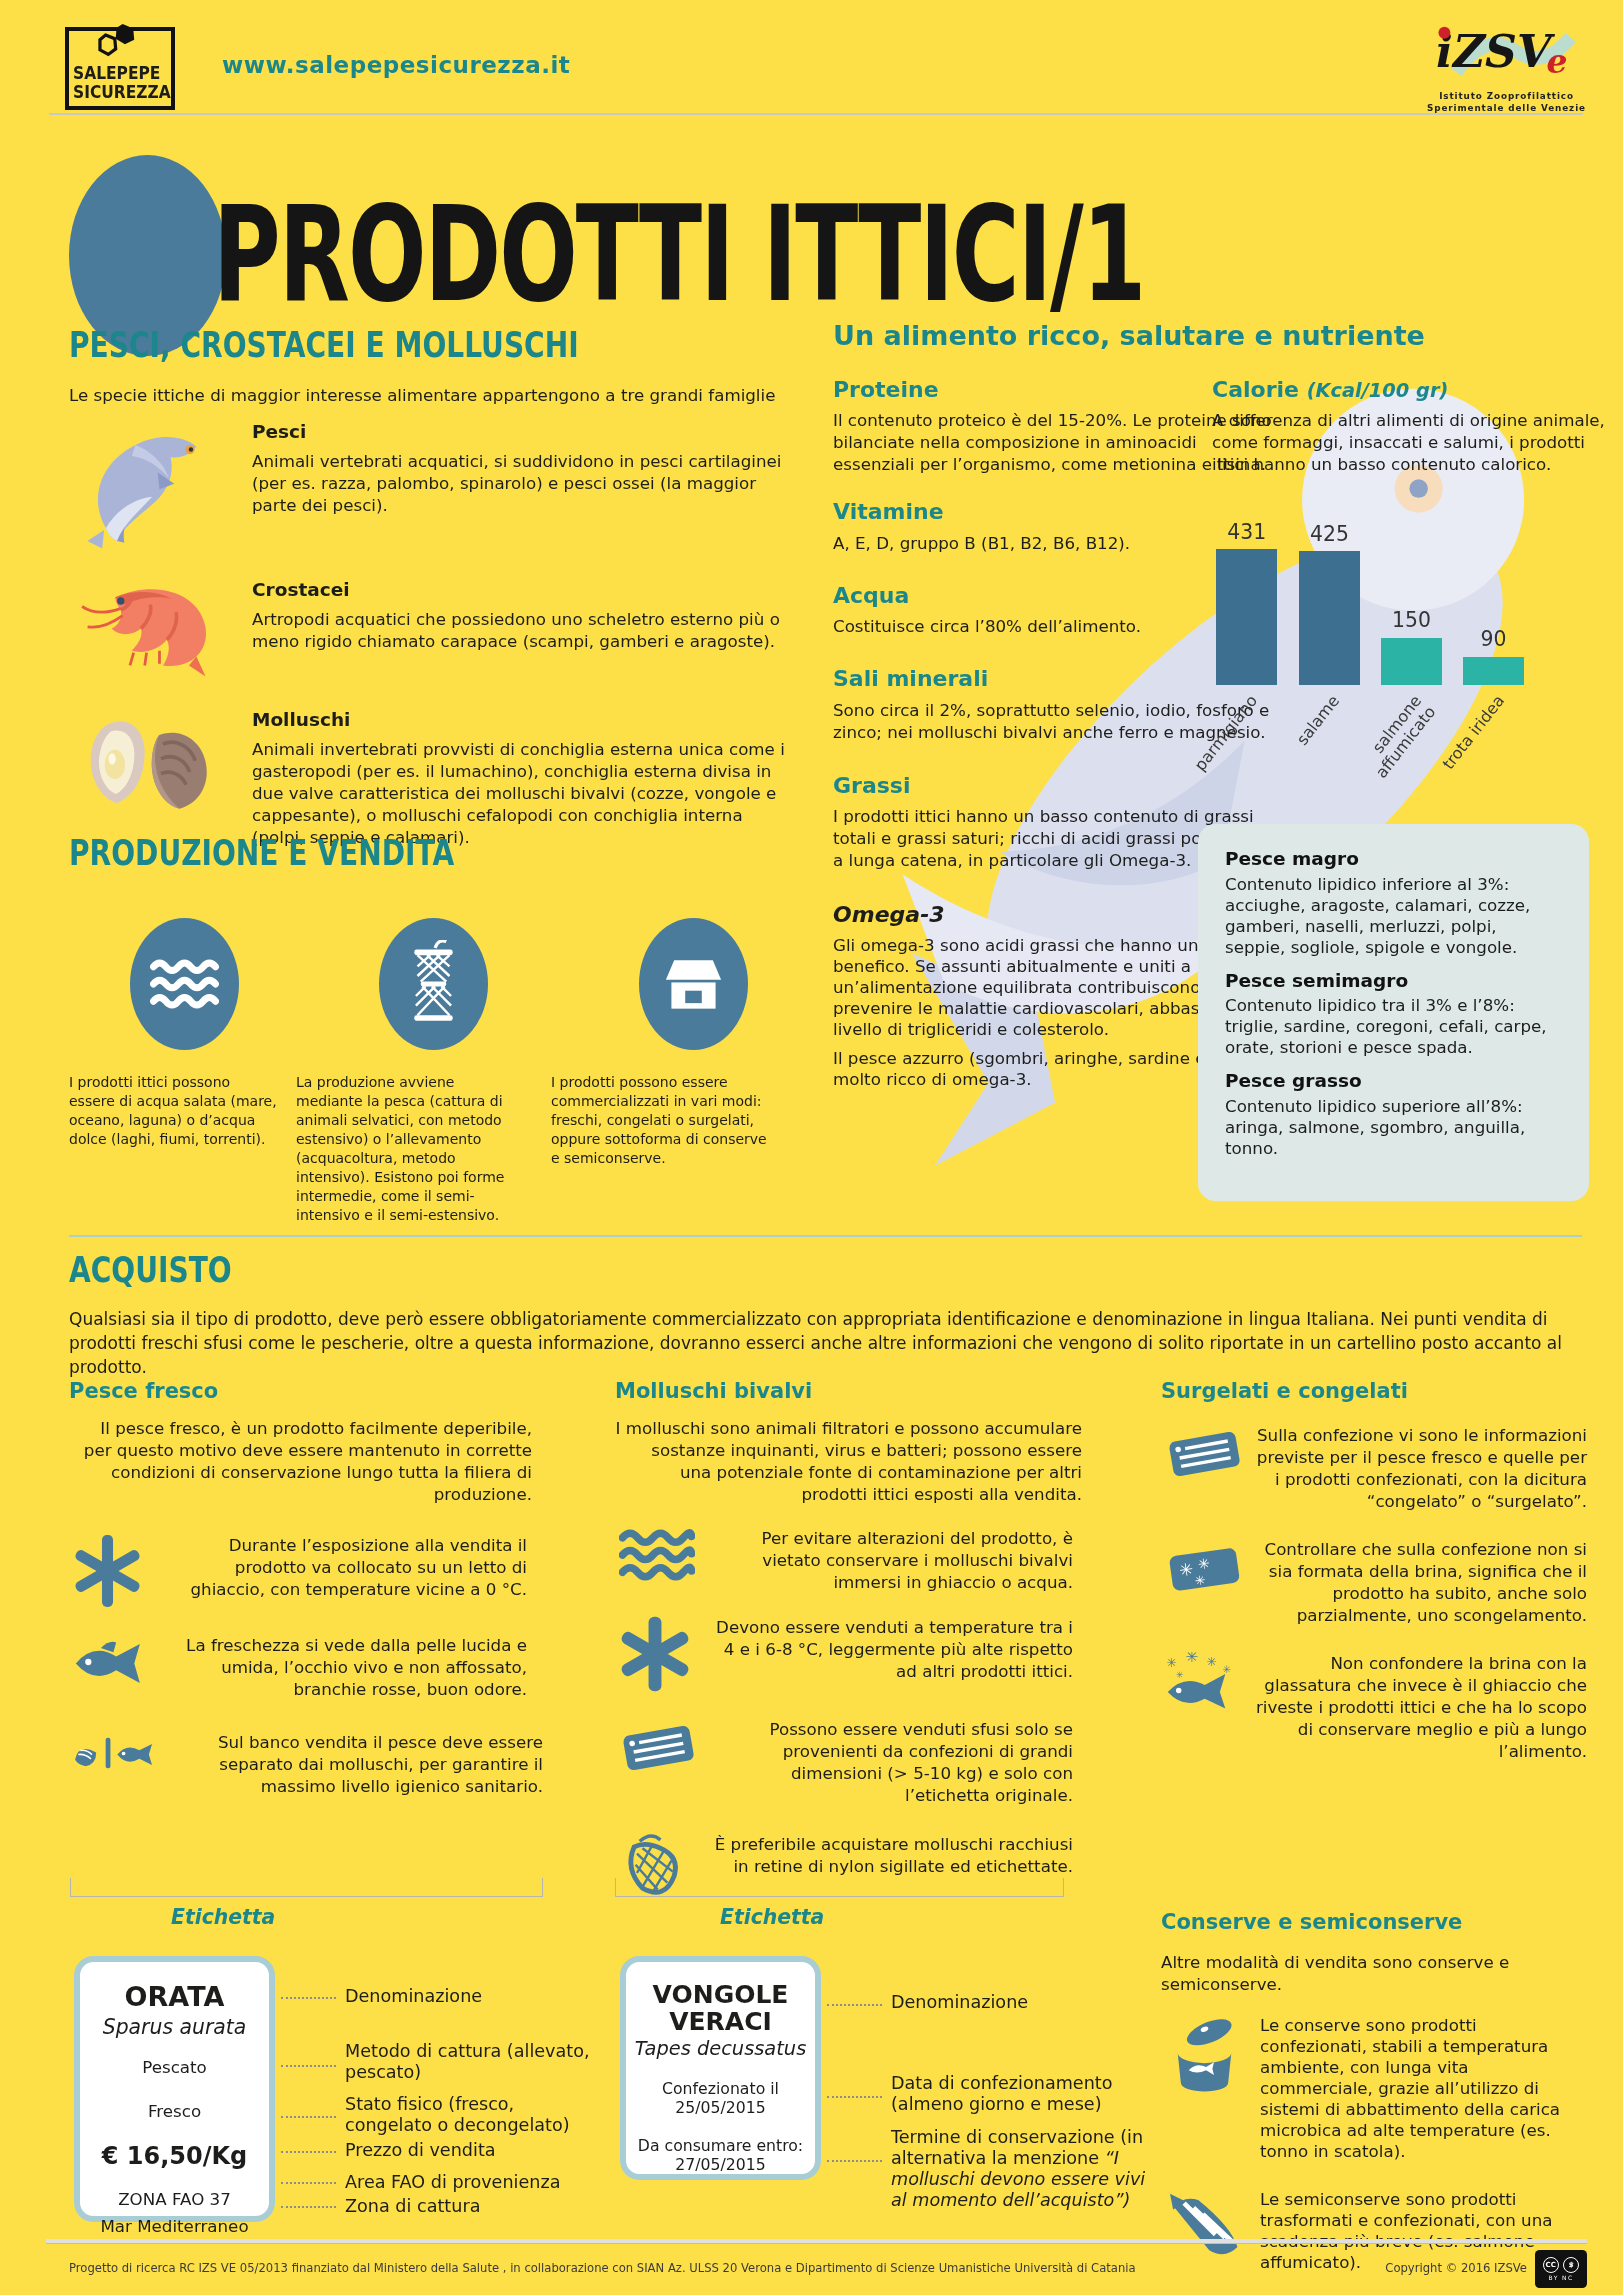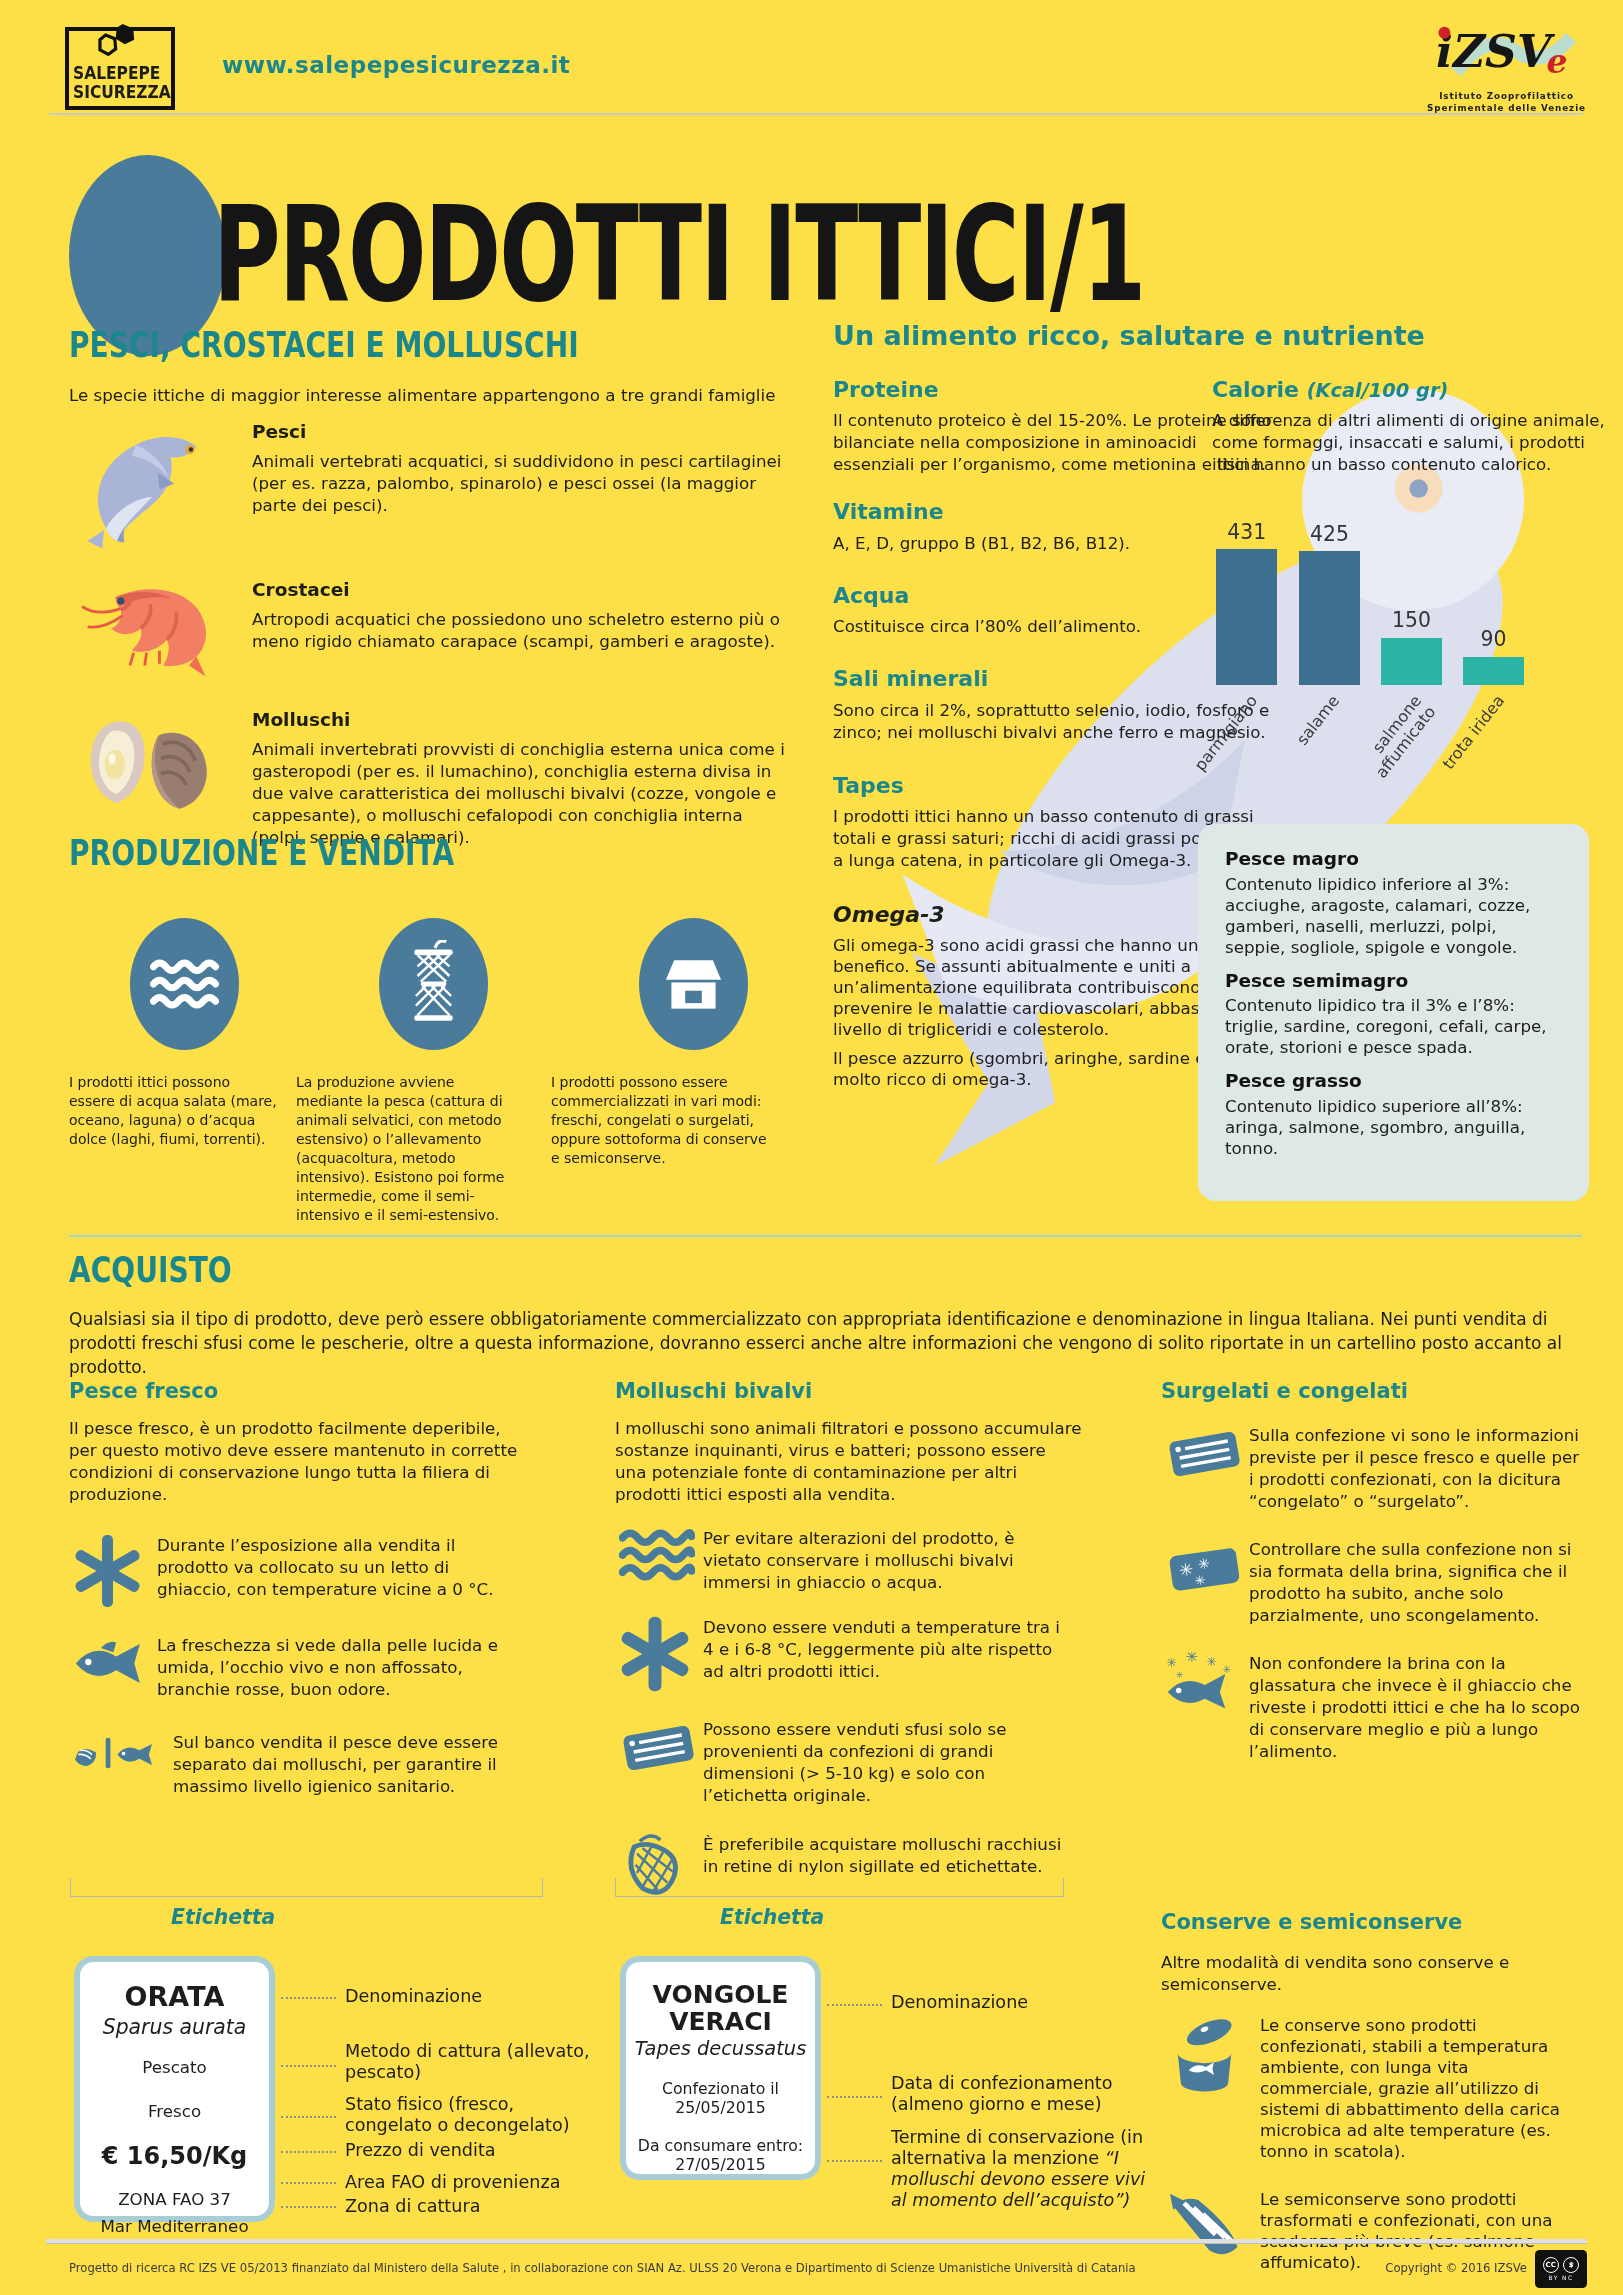--- a/index.html
+++ b/index.html
@@ -45,21 +45,21 @@
   .fatbox{left:1198px;top:824px;width:391px;height:377px;background:#dde8e7;border-radius:17.6px;box-sizing:border-box;padding:24px 27px;}
   .fatbox .body{line-height:21px;}
   .fatbox .h4{margin-top:12px;}
   .fatbox .h4:first-child{margin-top:0;}
   
   .prod-circle{width:109px;height:132px;border-radius:50%;background:#4a7b9b;display:flex;align-items:center;justify-content:center;}
   
   .teal-rule{left:69px;top:1235px;width:1513px;height:2.3px;background:#a9d0d1;}
   
   .acq-col{position:absolute;top:1379px;}
-  .acq-col .body{margin-top:14px;}
+  .acq-col .body{margin-top:14px;text-align:right;}
   .bullet{display:grid;grid-template-columns:88px 1fr;align-items:flex-start;}
   .bullet .body{margin-top:0;}
   .bicon{display:flex;justify-content:flex-start;padding-left:3.7px;}
   
   .bracket{height:17.6px;border-left:1.4px solid #b5b5b5;border-right:1.4px solid #b5b5b5;border-bottom:1.9px solid #b5b5b5;}
   .card{background:#fff;border:6px solid #a9cdd4;border-radius:19.4px;box-sizing:border-box;text-align:center;}
   .card-name{font-size:27px;font-weight:700;letter-spacing:0;}
   .card-sci{font-size:20.4px;font-style:italic;margin-top:2.8px;}
   .card-row{font-size:16.7px;}
   .card-price{font-size:24px;font-weight:700;}
@@ -184,21 +184,21 @@
 
   <div class="abs z nutri-left">
     <h3 class="h3">Proteine</h3>
     <p class="body">Il contenuto proteico è del 15-20%. Le proteine sono bilanciate nella composizione in aminoacidi essenziali per l’organismo, come metionina e lisina.</p>
     <h3 class="h3" style="margin-top:24px;">Vitamine</h3>
     <p class="body">A, E, D, gruppo B (B1, B2, B6, B12).</p>
     <h3 class="h3" style="margin-top:29px;">Acqua</h3>
     <p class="body">Costituisce circa l’80% dell’alimento.</p>
     <h3 class="h3" style="margin-top:29px;">Sali minerali</h3>
     <p class="body">Sono circa il 2%, soprattutto selenio, iodio, fosforo e zinco; nei molluschi bivalvi anche ferro e magnesio.</p>
-    <h3 class="h3" style="margin-top:30.5px;">Tapes</h3>
+    <h3 class="h3" style="margin-top:30.5px;">Grassi</h3>
     <p class="body">I prodotti ittici hanno un basso contenuto di grassi totali e grassi saturi; ricchi di acidi grassi polinsaturi a lunga catena, in particolare gli Omega-3.</p>
     <div class="omega-h" style="margin-top:30.5px;">Omega-3</div>
     <p class="body" style="line-height:21px;">Gli omega-3 sono acidi grassi che hanno un effetto benefico. Se assunti abitualmente e uniti a un’alimentazione equilibrata contribuiscono a prevenire le malattie cardiovascolari, abbassando il livello di trigliceridi e colesterolo.</p>
     <p class="body" style="line-height:21px;margin-top:7.4px;">Il pesce azzurro (sgombri, aringhe, sardine e alici) è molto ricco di omega-3.</p>
   </div>
 
   <div class="abs z nutri-right">
     <h3 class="h3">
       <span>Calorie</span>
       <span class="unit">(Kcal/100 gr)</span>

